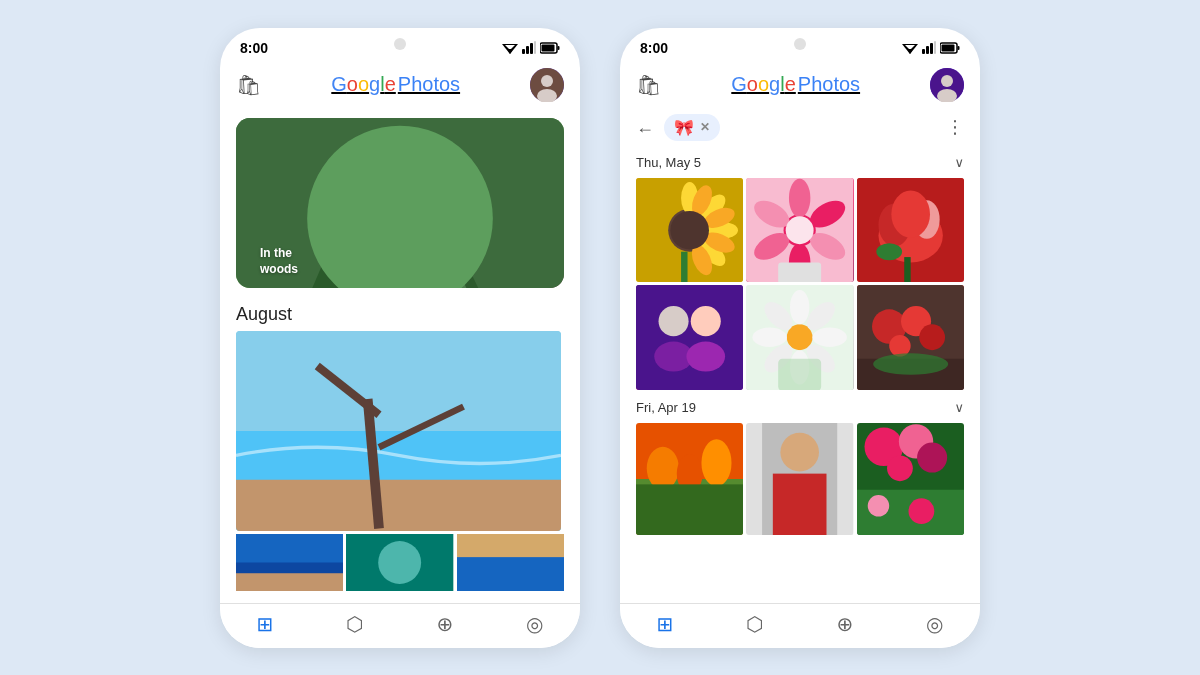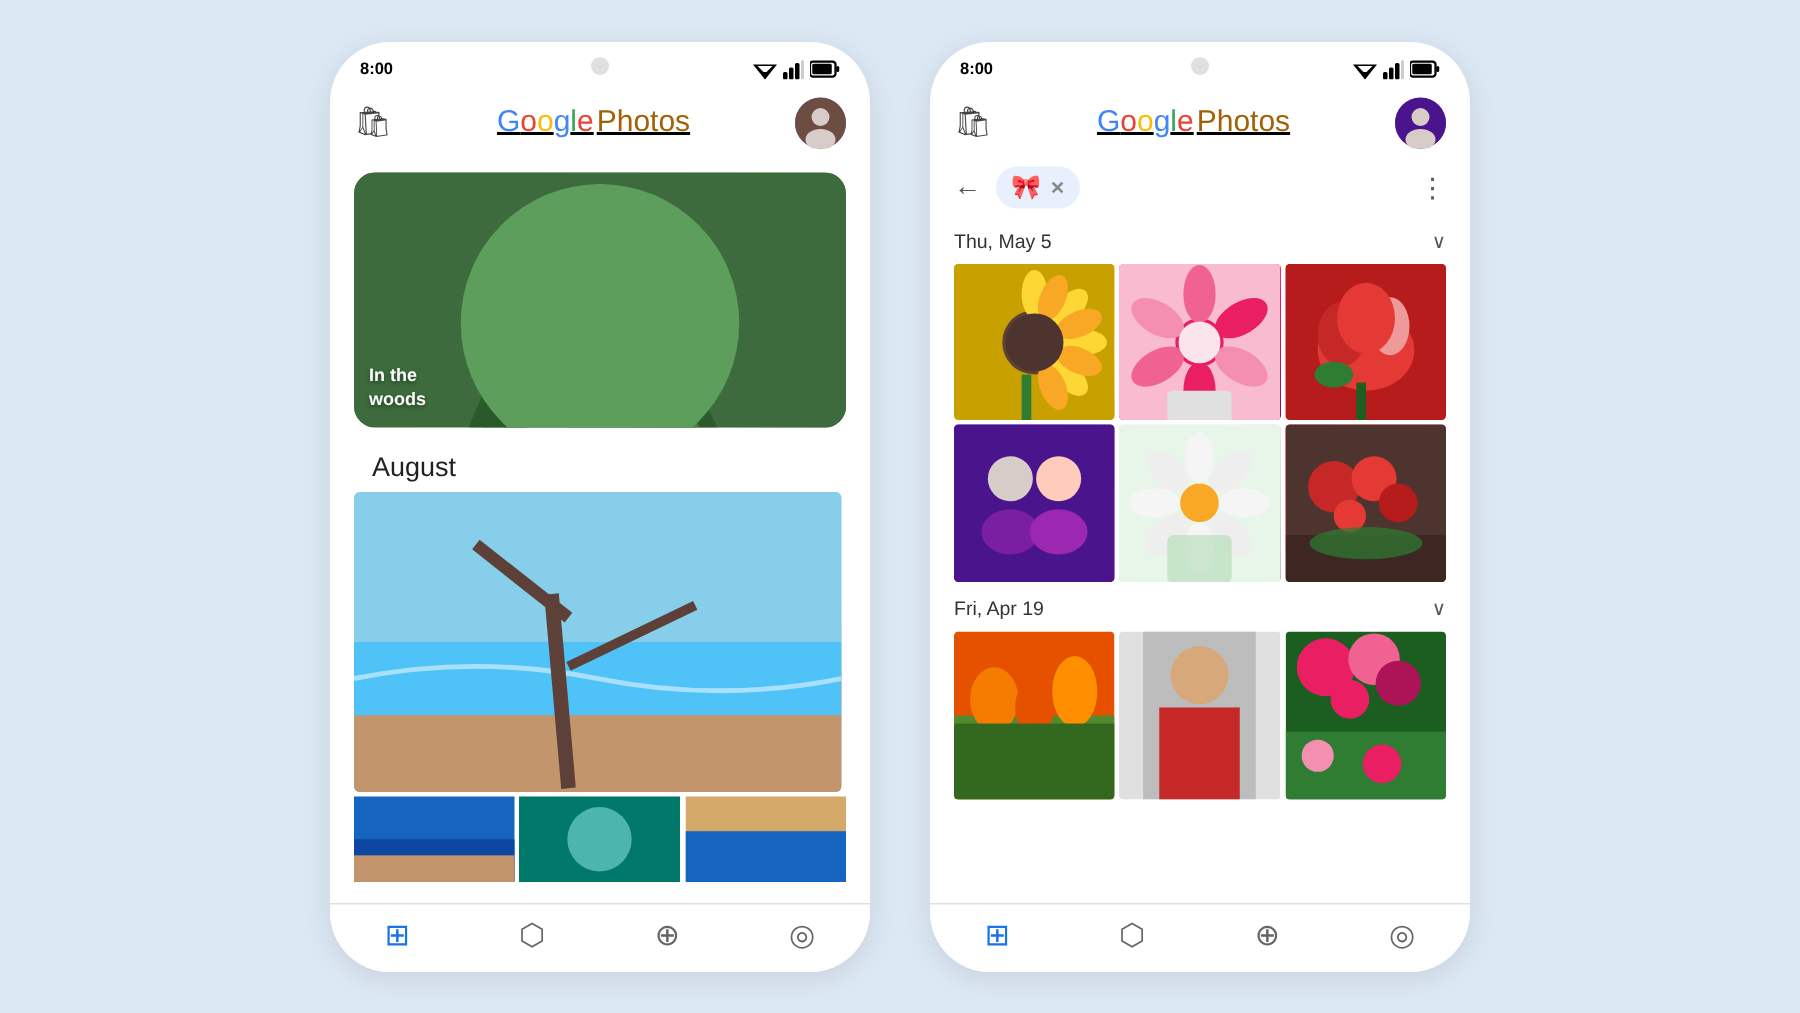--- a/index.html
+++ b/index.html
@@ -29,21 +29,21 @@
       box-shadow: 0 4px 20px rgba(0,0,0,0.1);
     }
     
     .status-bar {
       display: flex;
       justify-content: space-between;
       align-items: center;
       padding: 12px 20px 4px;
     }
     .status-time {
-      font-size: 11px;
+      font-size: 14px;
       font-weight: 600;
     }
     .status-icons {
       display: flex;
       align-items: center;
       gap: 4px;
       font-size: 13px;
       font-weight: 600;
     }
     
@@ -80,21 +80,21 @@
       text-decoration: underline;
     }
     .logo-google {
       font-size: 20px;
     }
     .g-blue { color: #4285F4; }
     .g-red { color: #EA4335; }
     .g-yellow { color: #FBBC05; }
     .g-green { color: #34A853; }
     .logo-photos {
-      color: #a16207;
+      color: #3b82f6;
       font-size: 20px;
       margin-left: 2px;
     }
     .avatar-img {
       width: 34px;
       height: 34px;
       border-radius: 50%;
       background: linear-gradient(135deg, #8b5cf6, #4f46e5);
       display: flex;
       align-items: center;
@@ -111,36 +111,36 @@
     .memory-card {
       border-radius: 14px;
       overflow: hidden;
       position: relative;
       flex: 1;
       height: 170px;
     }
     .memory-label {
       position: absolute;
       bottom: 10px;
-      left: 10px;
+      left: 24px;
       color: white;
       font-size: 12px;
       font-weight: 600;
       line-height: 1.3;
       text-shadow: 0 1px 3px rgba(0,0,0,0.4);
     }
     
     .mem1 { background: linear-gradient(160deg, #2d6a2d 0%, #4a8c3f 30%, #6aad5b 60%, #8ab878 80%, #5d4037 100%); }
     .mem2 { background: linear-gradient(160deg, #795548 0%, #8d6e63 20%, #a1887f 40%, #5d4037 60%, #4e342e 100%); }
     .mem3 { background: linear-gradient(160deg, #9e9e9e 0%, #bdbdbd 40%, #757575 70%, #616161 100%); }
     
     .section-label {
       font-size: 18px;
       font-weight: 500;
-      padding: 8px 28px 6px;
+      padding: 8px 16px 6px;
       color: #222;
     }
     
     .photo-grid {
       padding: 0 16px;
       display: flex;
       gap: 3px;
       height: 200px;
     }
     .photo-grid-right {

